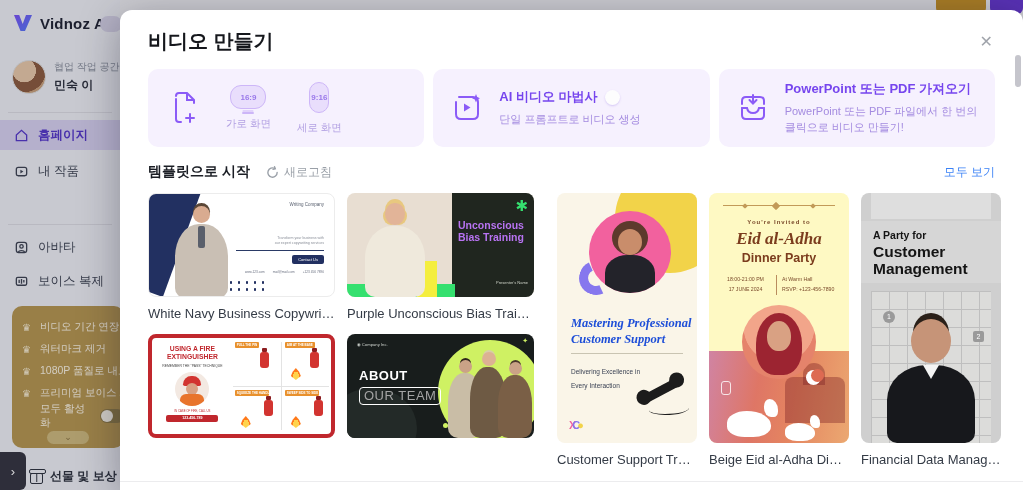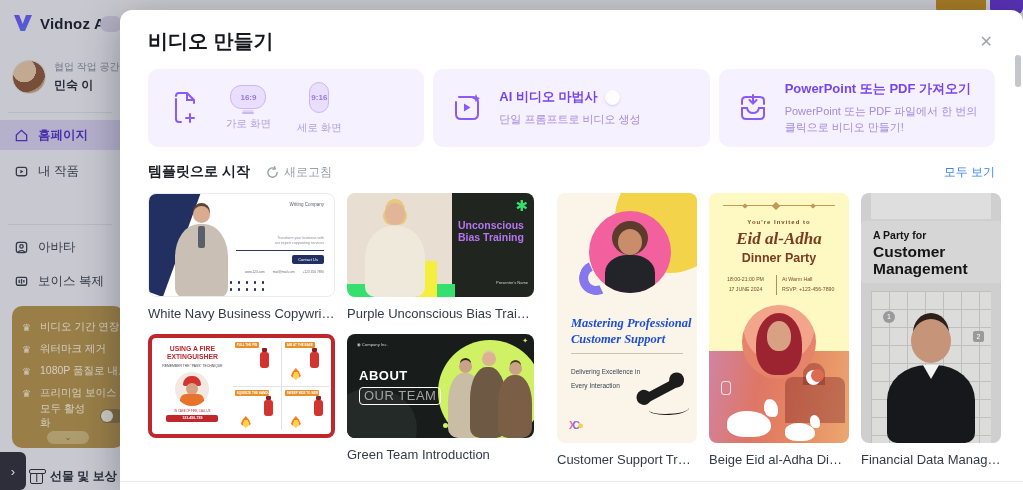--- a/index.html
+++ b/index.html
@@ -429,21 +429,20 @@
           <div class="abs green-t2">OUR TEAM</div>
 
           <div class="head" style="right:62px;top:26px;width:13px;height:13px;background:#caa287;box-shadow:0 -3px 0 -1px #2e241c;"></div>
           <div class="torso" style="right:52px;top:39px;width:34px;height:65px;background:#c9bda6;"></div>
           <div class="head" style="right:38px;top:18px;width:14px;height:14px;background:#dcb293;box-shadow:0 -3px 0 -1px #d8cfa6;"></div>
           <div class="torso" style="right:28px;top:33px;width:36px;height:71px;background:#6e5a44;"></div>
           <div class="head" style="right:12px;top:28px;width:13px;height:13px;background:#caa287;box-shadow:0 -3px 0 -1px #4a382a;"></div>
           <div class="torso" style="right:2px;top:41px;width:34px;height:63px;background:#7a5f46;"></div>
           <div class="abs green-dot"></div>
         </div>
-        <div class="caption">Green Team Introduction</div>
       </div>
 
       <div class="col-tall">
         <div class="thumb tall t-cust">
           <div class="abs cust-blob"></div>
           <div class="abs cust-arc"></div>
           <div class="abs cust-circle">
             <div class="head" style="left:23px;top:10px;width:36px;height:34px;background:#5c3a2c;"></div>
             <div class="head" style="left:29px;top:18px;width:24px;height:26px;background:#c98d6b;"></div>
             <div class="torso" style="left:16px;top:44px;width:50px;height:40px;background:#23232a;"></div>

